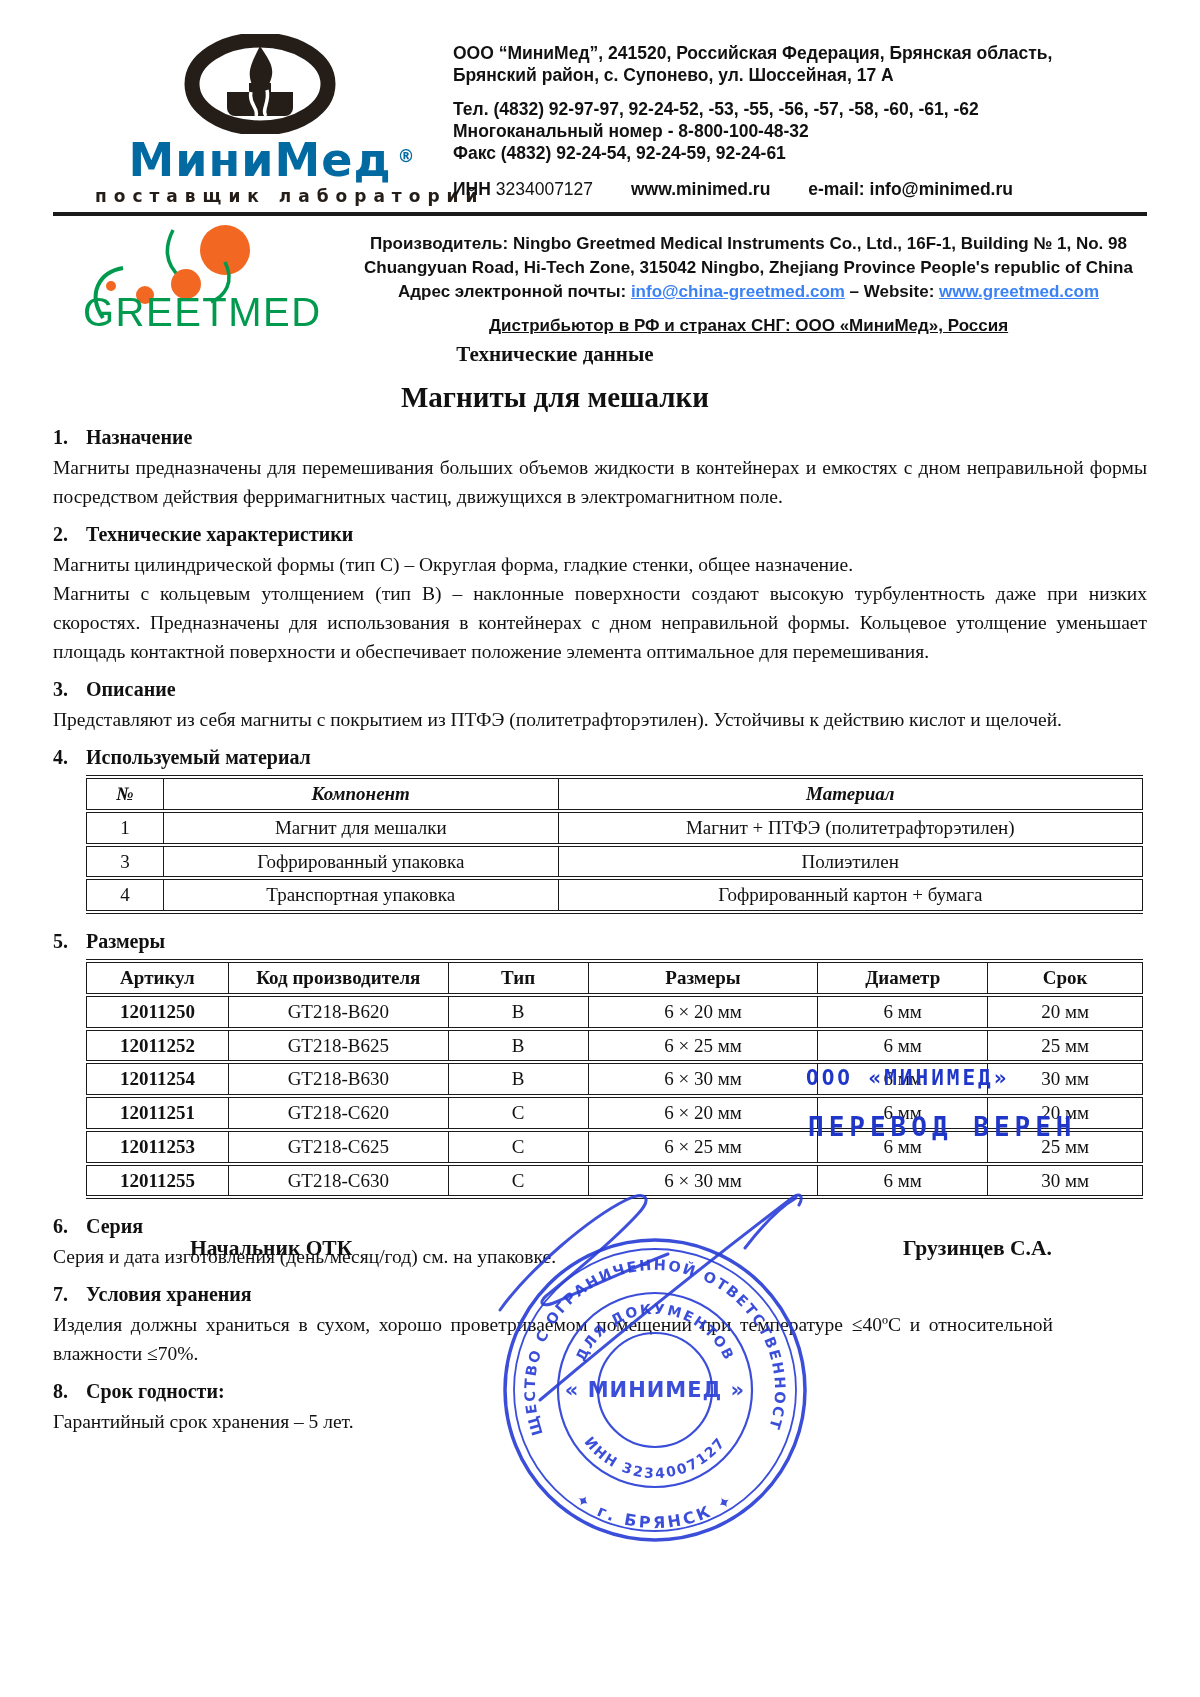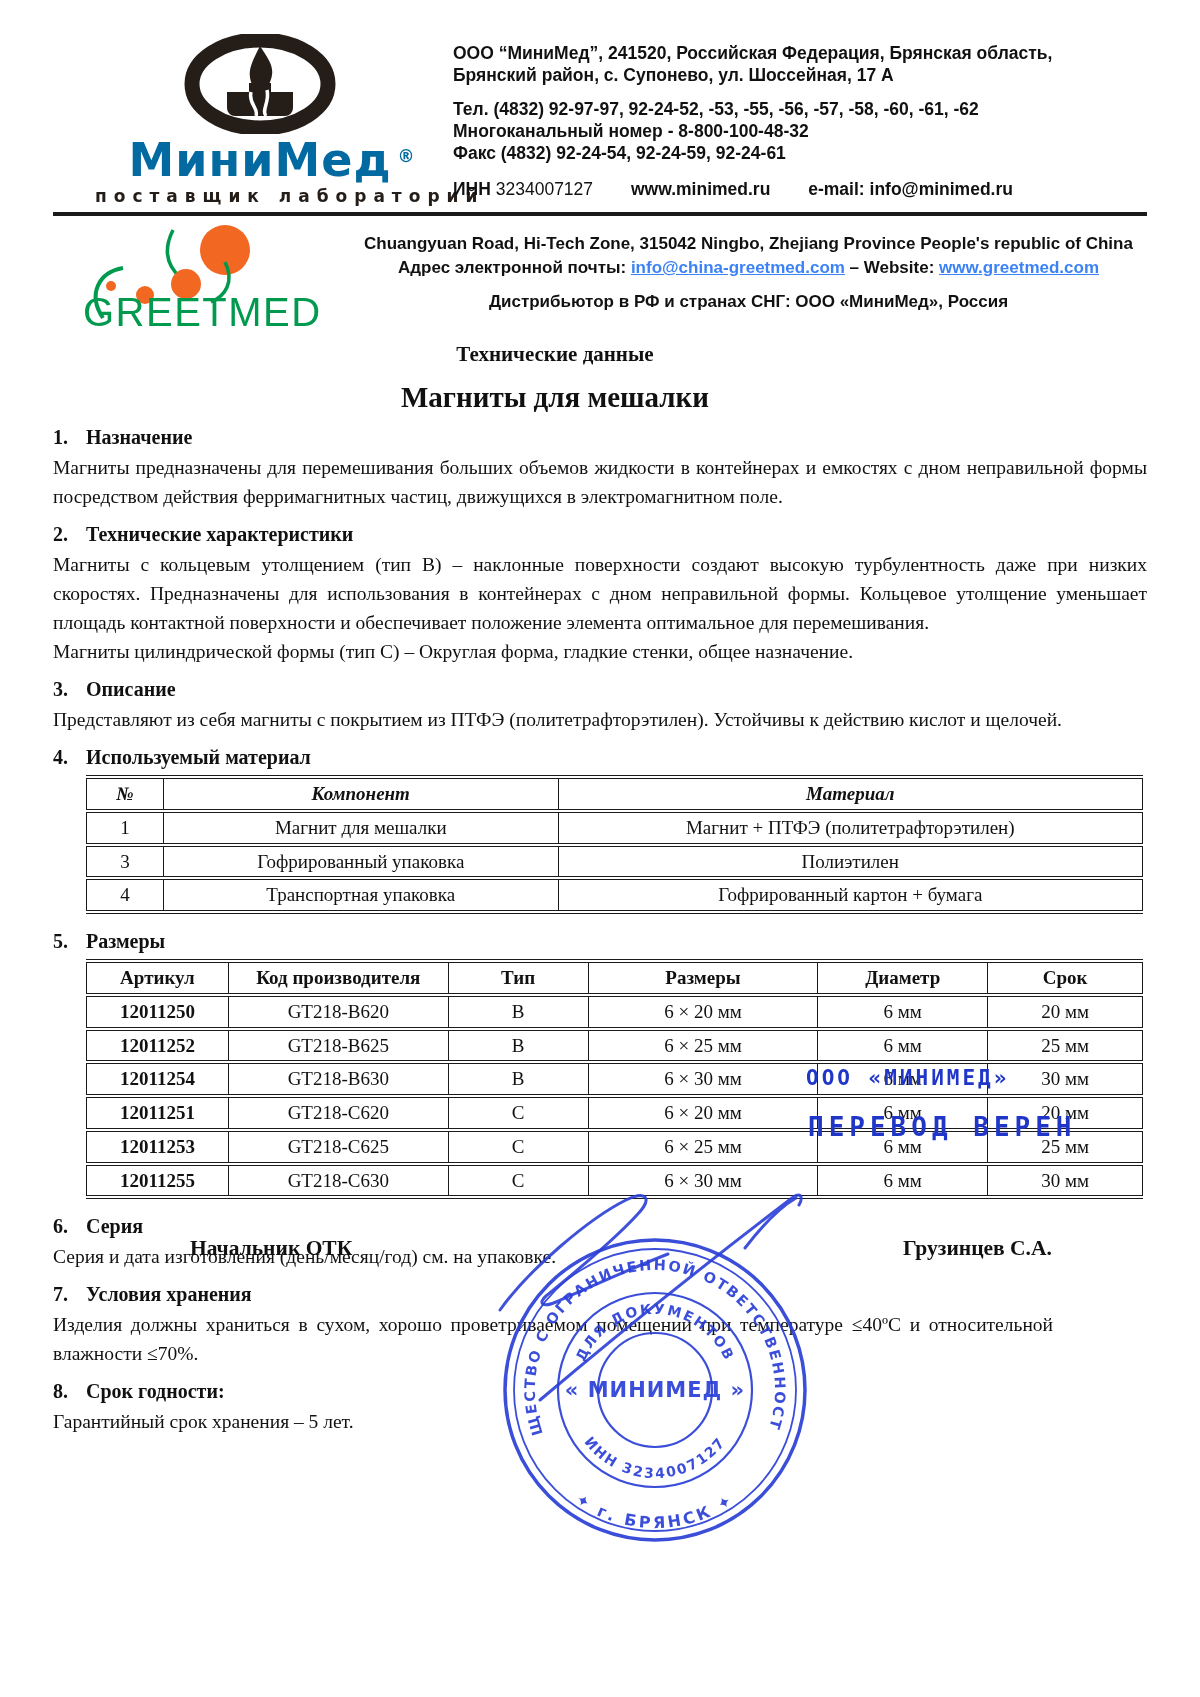--- a/index.html
+++ b/index.html
@@ -17,21 +17,21 @@
   .inn-row { display: flex; width: 560px; justify-content: space-between; margin-top: 14px; }
   .inn-number { font-weight: normal; }
 
   .rule { height: 4px; background: #1a1a1a; margin-top: 6px; }
 
   
   .mfr-row { display: flex; margin-top: 6px; }
   .greetmed-block { width: 260px; margin-left: 20px; }
   .mfr-text { width: 800px; margin-left: 18px; padding-top: 10px; text-align: center; font-family: "Liberation Sans", sans-serif; font-weight: bold; font-size: 17px; line-height: 24px; }
   a.doc-link { color: #3b82f6; text-decoration: underline; }
-  .distributor { margin-top: 10px; }
+  .distributor { margin-top: 10px; text-decoration: underline; }
 
   
   .subtitle { text-align: center; transform: translateX(-45px); font-weight: bold; font-size: 21px; margin-top: 4px; }
   .doc-title { text-align: center; transform: translateX(-45px); font-weight: bold; font-size: 29px; margin-top: 14px; }
 
   
   .section-heading { display: flex; font-weight: bold; font-size: 20px; margin-top: 12px; margin-bottom: 4px; }
   .section-num { width: 33px; }
   .body-text { font-size: 19.5px; line-height: 29px; text-align: justify; }
 
@@ -96,20 +96,21 @@
         <circle cx="152" cy="28" r="25" fill="#f26822"></circle>
         <circle cx="113" cy="62" r="15" fill="#f26822"></circle>
         <circle cx="72" cy="73" r="9" fill="#f26822"></circle>
         <circle cx="38" cy="64" r="5" fill="#f26822"></circle>
         <path d="M152,40 C162,60 152,74 138,80" stroke="#009a4e" stroke-width="3.5" fill="none"></path>
         <path d="M30,96 C14,72 26,50 50,46" stroke="#009a4e" stroke-width="4" fill="none"></path>
         <text x="10" y="104" font-family="Liberation Sans, sans-serif" font-size="40" letter-spacing="1.5" fill="#009a4e">GREETMED</text>
       </svg>
     </div>
     <div class="mfr-text">
+      <div>Производитель: Ningbo Greetmed Medical Instruments Co., Ltd., 16F-1, Building № 1, No. 98</div>
       <div>Chuangyuan Road, Hi-Tech Zone, 315042 Ningbo, Zhejiang Province People's republic of China</div>
       <div>
         <span>Адрес электронной почты: </span><a class="doc-link" href="#">info@china-greetmed.com</a><span> – Website: </span><a class="doc-link" href="#">www.greetmed.com</a>
       </div>
       <div class="distributor">Дистрибьютор в РФ и странах СНГ: ООО «МиниМед», Россия</div>
     </div>
   </div>
 
   <div class="subtitle">Технические данные</div>
   <div class="doc-title">Магниты для мешалки</div>
@@ -117,22 +118,22 @@
   <div class="section-heading">
     <span class="section-num">1.</span>
       <span>Назначение</span>
   </div>
   <div class="body-text">Магниты предназначены для перемешивания больших объемов жидкости в контейнерах и емкостях с дном неправильной формы посредством действия ферримагнитных частиц, движущихся в электромагнитном поле.</div>
 
   <div class="section-heading">
     <span class="section-num">2.</span>
       <span>Технические характеристики</span>
   </div>
+  <div class="body-text">Магниты цилиндрической формы (тип C) – Округлая форма, гладкие стенки, общее назначение.</div>
   <div class="body-text">Магниты с кольцевым утолщением (тип B) – наклонные поверхности создают высокую турбулентность даже при низких скоростях. Предназначены для использования в контейнерах с дном неправильной формы. Кольцевое утолщение уменьшает площадь контактной поверхности и обеспечивает положение элемента оптимальное для перемешивания.</div>
-  <div class="body-text">Магниты цилиндрической формы (тип C) – Округлая форма, гладкие стенки, общее назначение.</div>
 
   <div class="section-heading">
     <span class="section-num">3.</span>
       <span>Описание</span>
   </div>
   <div class="body-text">Представляют из себя магниты с покрытием из ПТФЭ (политетрафторэтилен). Устойчивы к действию кислот и щелочей.</div>
 
   <div class="section-heading">
     <span class="section-num">4.</span>
       <span>Используемый материал</span>

